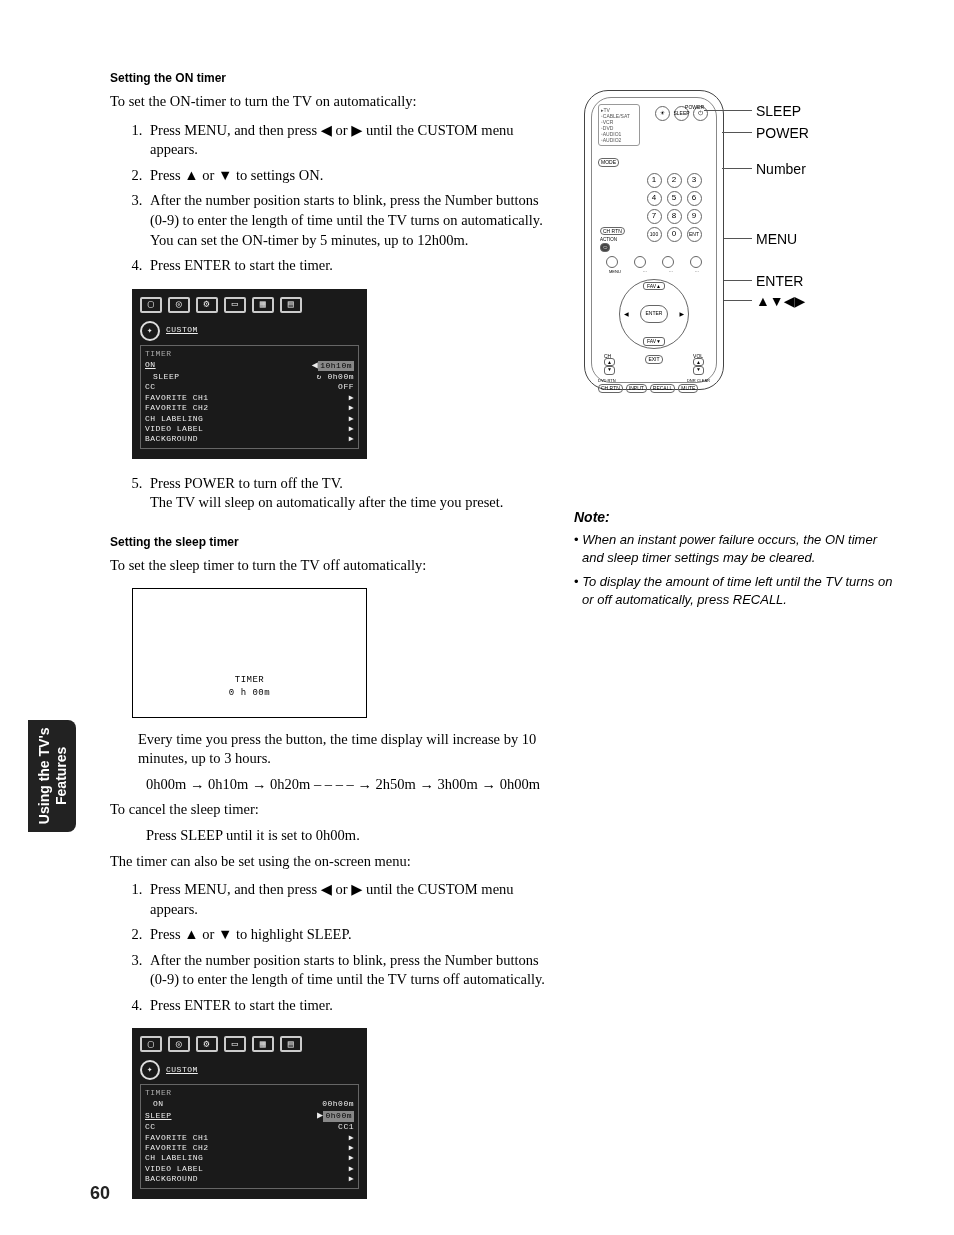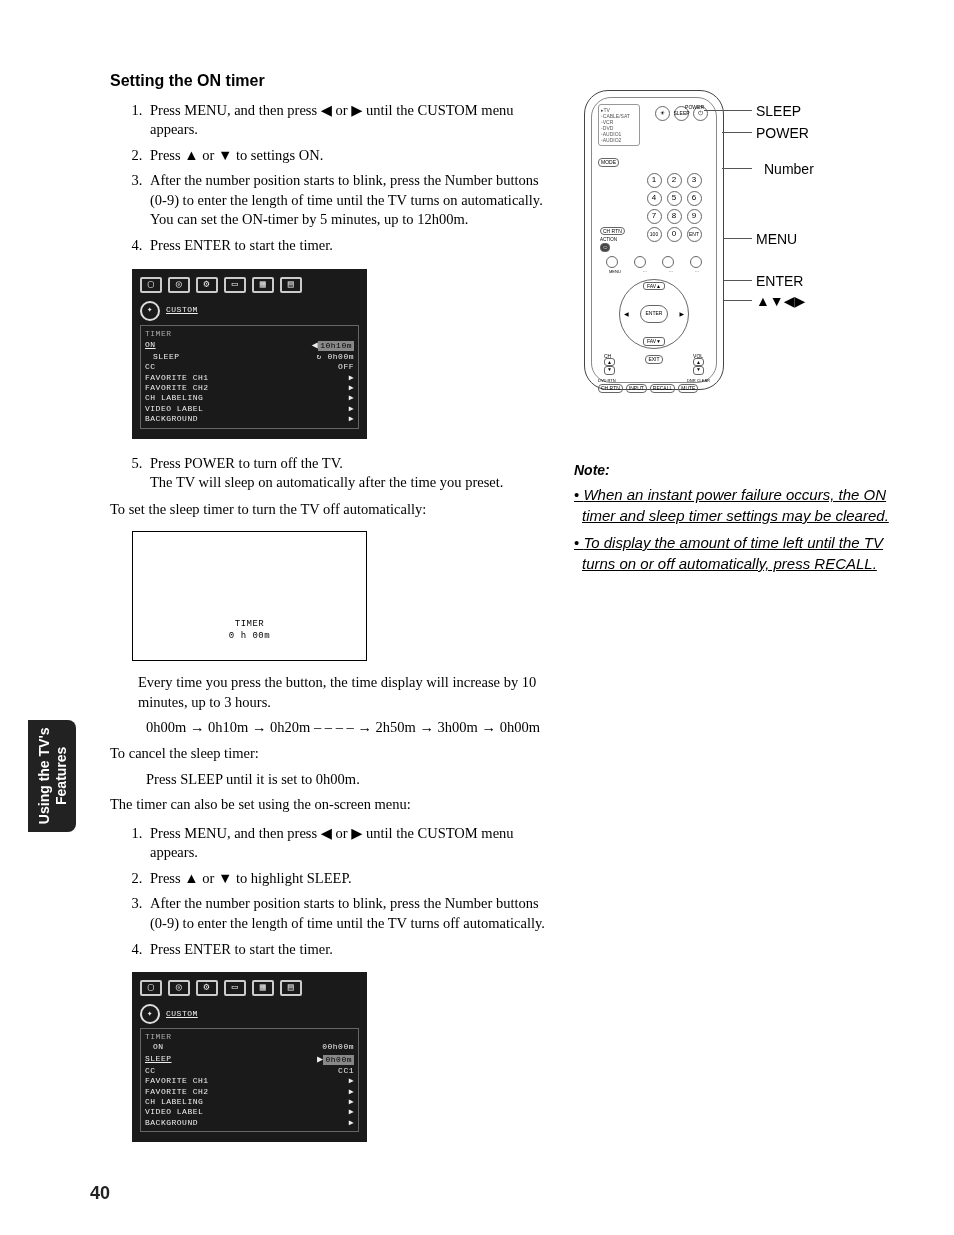--- a/index.html
+++ b/index.html
@@ -10,21 +10,21 @@
     font-family: Georgia, 'Times New Roman', serif;
     color: #000;
     position: relative;
     padding: 60px 60px 40px 110px;
     font-size: 14.5px;
     line-height: 1.35;
   }
   h2 {
     font-family: Arial, Helvetica, sans-serif;
     font-weight: bold;
-    font-size: 16px;
+    font-size: 12px;
     margin: 10px 0 6px 0;
   }
   .intro { margin: 4px 0 6px 0; }
   ol { padding-left: 26px; margin: 2px 13px 2px 10px; }
   ol li { padding: 3px 0 3px 4px; }
   .step-sub { margin-left: 0; }
   .left-col { width: 460px; }
   .right-col {
     position: absolute;
     top: 90px;
@@ -116,21 +116,21 @@
   .timer-box {
     width:235px; height:130px; border:1.5px solid #000; background:#fff;
     margin:12px 0 12px 22px; position:relative;
     font-family:"Courier New", monospace; font-size:9px; letter-spacing:0.5px;
     display:flex; flex-direction:column; align-items:center; justify-content:flex-end;
     padding-bottom:18px;
   }
   .note-box { margin-top: 440px; }
   .note-title { font-family: Arial,sans-serif; font-weight:bold; font-style:italic; font-size:14px; margin-bottom:4px;}
   .note-list { list-style:none; padding-left:0;}
-  .note-list li { font-family: Arial,sans-serif; font-style:italic; font-size:15px; line-height:1.4; margin-bottom:6px; padding-left:8px; text-indent:-8px;text-decoration:underline;}
+  .note-list li { font-family: Arial,sans-serif; font-style:italic; font-size:13px; line-height:1.4; margin-bottom:6px; padding-left:8px; text-indent:-8px;}
   .note-list li::before { content:"• "; font-style:normal;}
   .side-tab {
     position:absolute;
     left:28px; top:720px;
     width:48px; height:112px;
     background:#222; color:#fff;
     border-top-right-radius:8px;
     border-bottom-right-radius:8px;
     display:flex; align-items:center; justify-content:center;
   }
@@ -149,20 +149,21 @@
 </head>
 <body>
 
 <div class="side-tab">
   <div class="side-tab-text">Using the TV's<br>Features</div>
 </div>
 
 <div class="left-col">
 
   <h2>Setting the ON timer</h2>
+  <p class="intro">To set the ON-timer to turn the TV on automatically:</p>
   <ol>
     <li><span>Press MENU, and then press ◀ or ▶ until the CUSTOM menu appears.</span></li>
     <li><span>Press ▲ or ▼ to settings ON.</span></li>
     <li>
       <span>After the number position starts to blink, press the Number buttons (0-9) to enter the length of time until the TV turns on automatically.</span><br>
       <span class="step-sub">You can set the ON-timer by 5 minutes, up to 12h00m.</span>
     </li>
     <li><span>Press ENTER to start the timer.</span></li>
   </ol>
 
@@ -218,20 +219,21 @@
     </div>
   </div>
 
   <ol start="5">
     <li>
       <span>Press POWER to turn off the TV.</span><br>
       <span>The TV will sleep on automatically after the time you preset.</span>
     </li>
   </ol>
 
+  <h2 style="margin-top:18px;">Setting the sleep timer</h2>
   <p class="intro">To set the sleep timer to turn the TV off automatically:</p>
 
   <div class="timer-box">
     <div>TIMER</div>
     <div>0 h 00m</div>
   </div>
 
   <p style="margin-left:28px; width:420px;">Every time you press the button, the time display will increase by 10 minutes, up to 3 hours.</p>
   <p class="seq" style="margin-left:36px;">0h00m → 0h10m → 0h20m – – – – → 2h50m → 3h00m → 0h00m</p>
 
@@ -394,34 +396,34 @@
       </div>
     </div>
 
     <div class="callout-line" style="top:20px; left:130px; width:48px;"></div>
     <div class="callout-label" style="top:12px; left:182px;">SLEEP</div>
 
     <div class="callout-line" style="top:42px; left:148px; width:30px;"></div>
     <div class="callout-label" style="top:34px; left:182px;">POWER</div>
 
     <div class="callout-line" style="top:78px; left:148px; width:30px;"></div>
-    <div class="callout-label" style="top:70px; left:182px;margin-left:8px;">Number</div>
+    <div class="callout-label" style="top:70px; left:182px;">Number</div>
 
     <div class="callout-line" style="top:148px; left:150px; width:28px;"></div>
     <div class="callout-label" style="top:140px; left:182px;">MENU</div>
 
     <div class="callout-line" style="top:190px; left:150px; width:28px;"></div>
     <div class="callout-label" style="top:182px; left:182px;">ENTER</div>
 
     <div class="callout-line" style="top:210px; left:150px; width:28px;"></div>
     <div class="callout-label" style="top:202px; left:182px;">▲▼◀▶</div>
   </div>
 
-  <div class="note-box" style="margin-top:61px;">
+  <div class="note-box" style="margin-top:108px;">
     <div class="note-title">Note:</div>
     <ul class="note-list">
       <li>When an instant power failure occurs, the ON timer and sleep timer settings may be cleared.</li>
       <li>To display the amount of time left until the TV turns on or off automatically, press RECALL.</li>
     </ul>
   </div>
 </div>
 
-<div class="page-num">40</div>
+<div class="page-num">60</div>
 
 </body></html>

